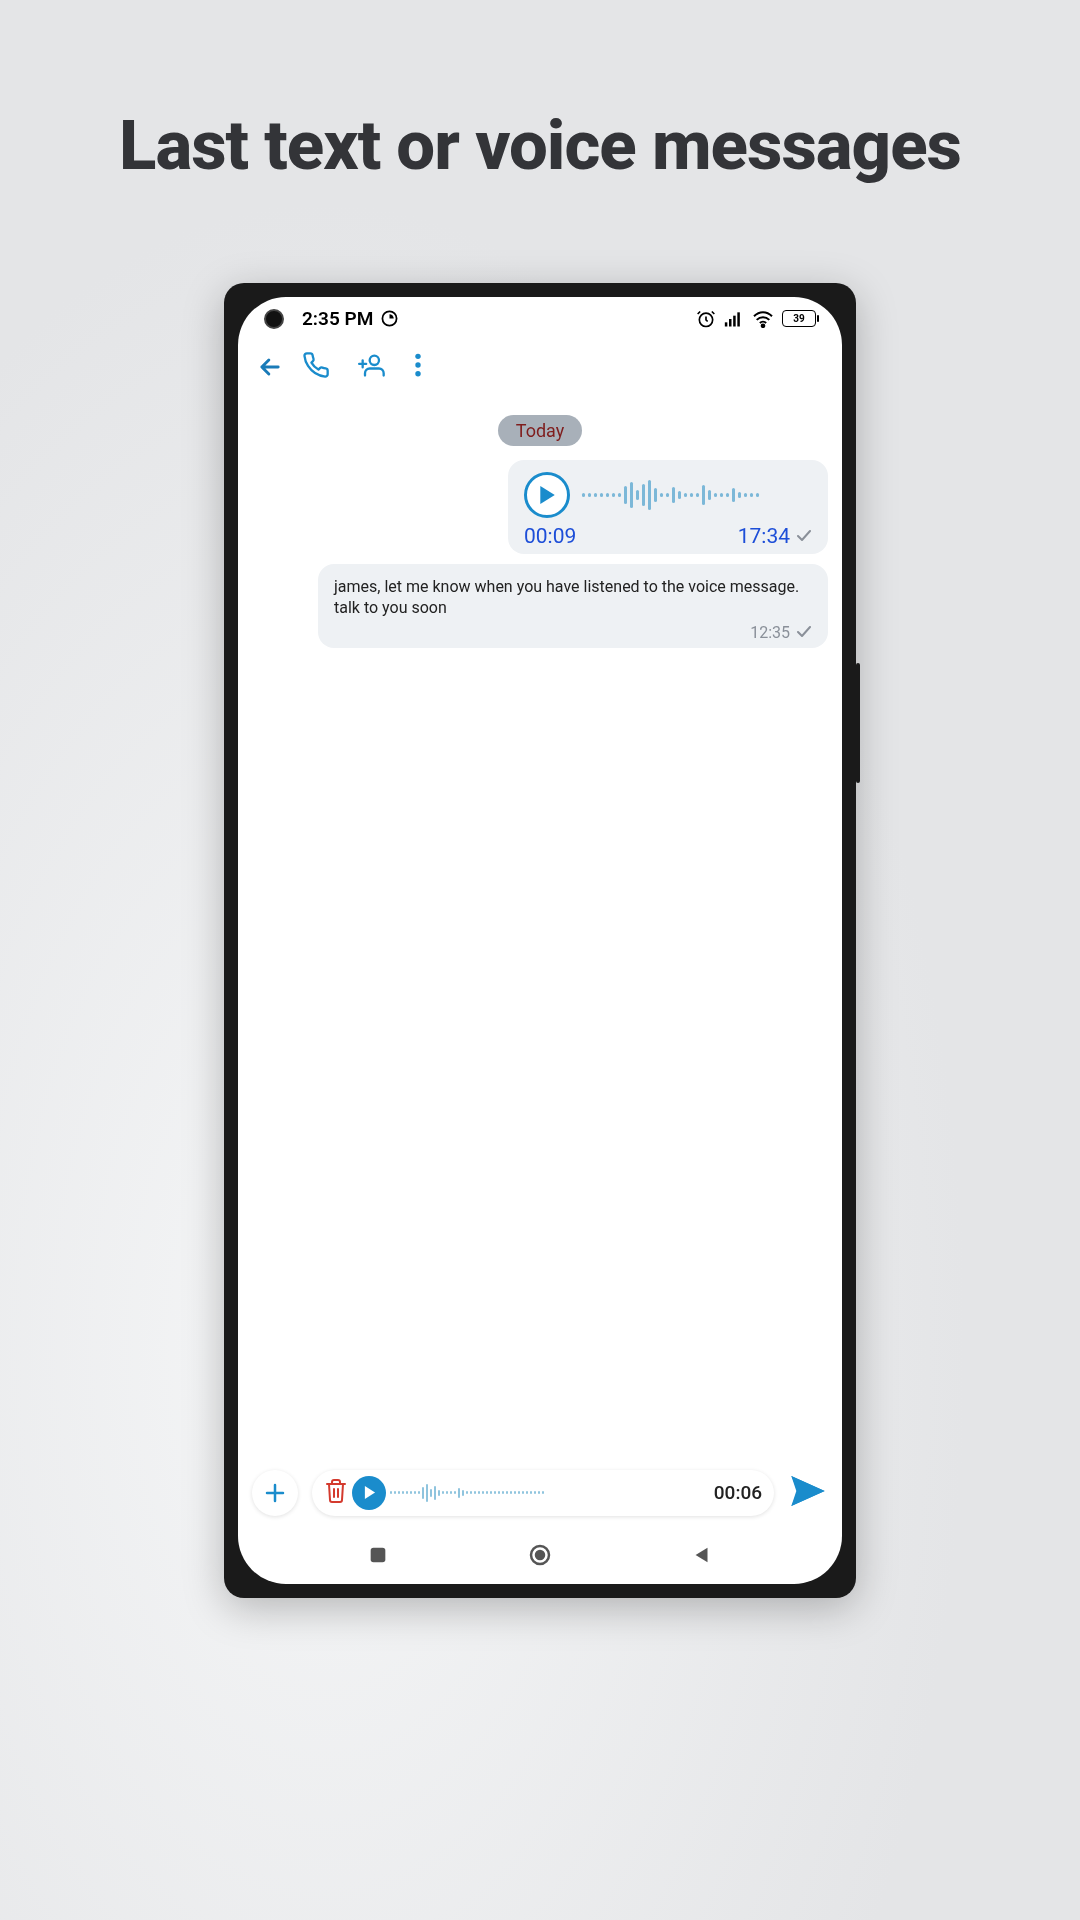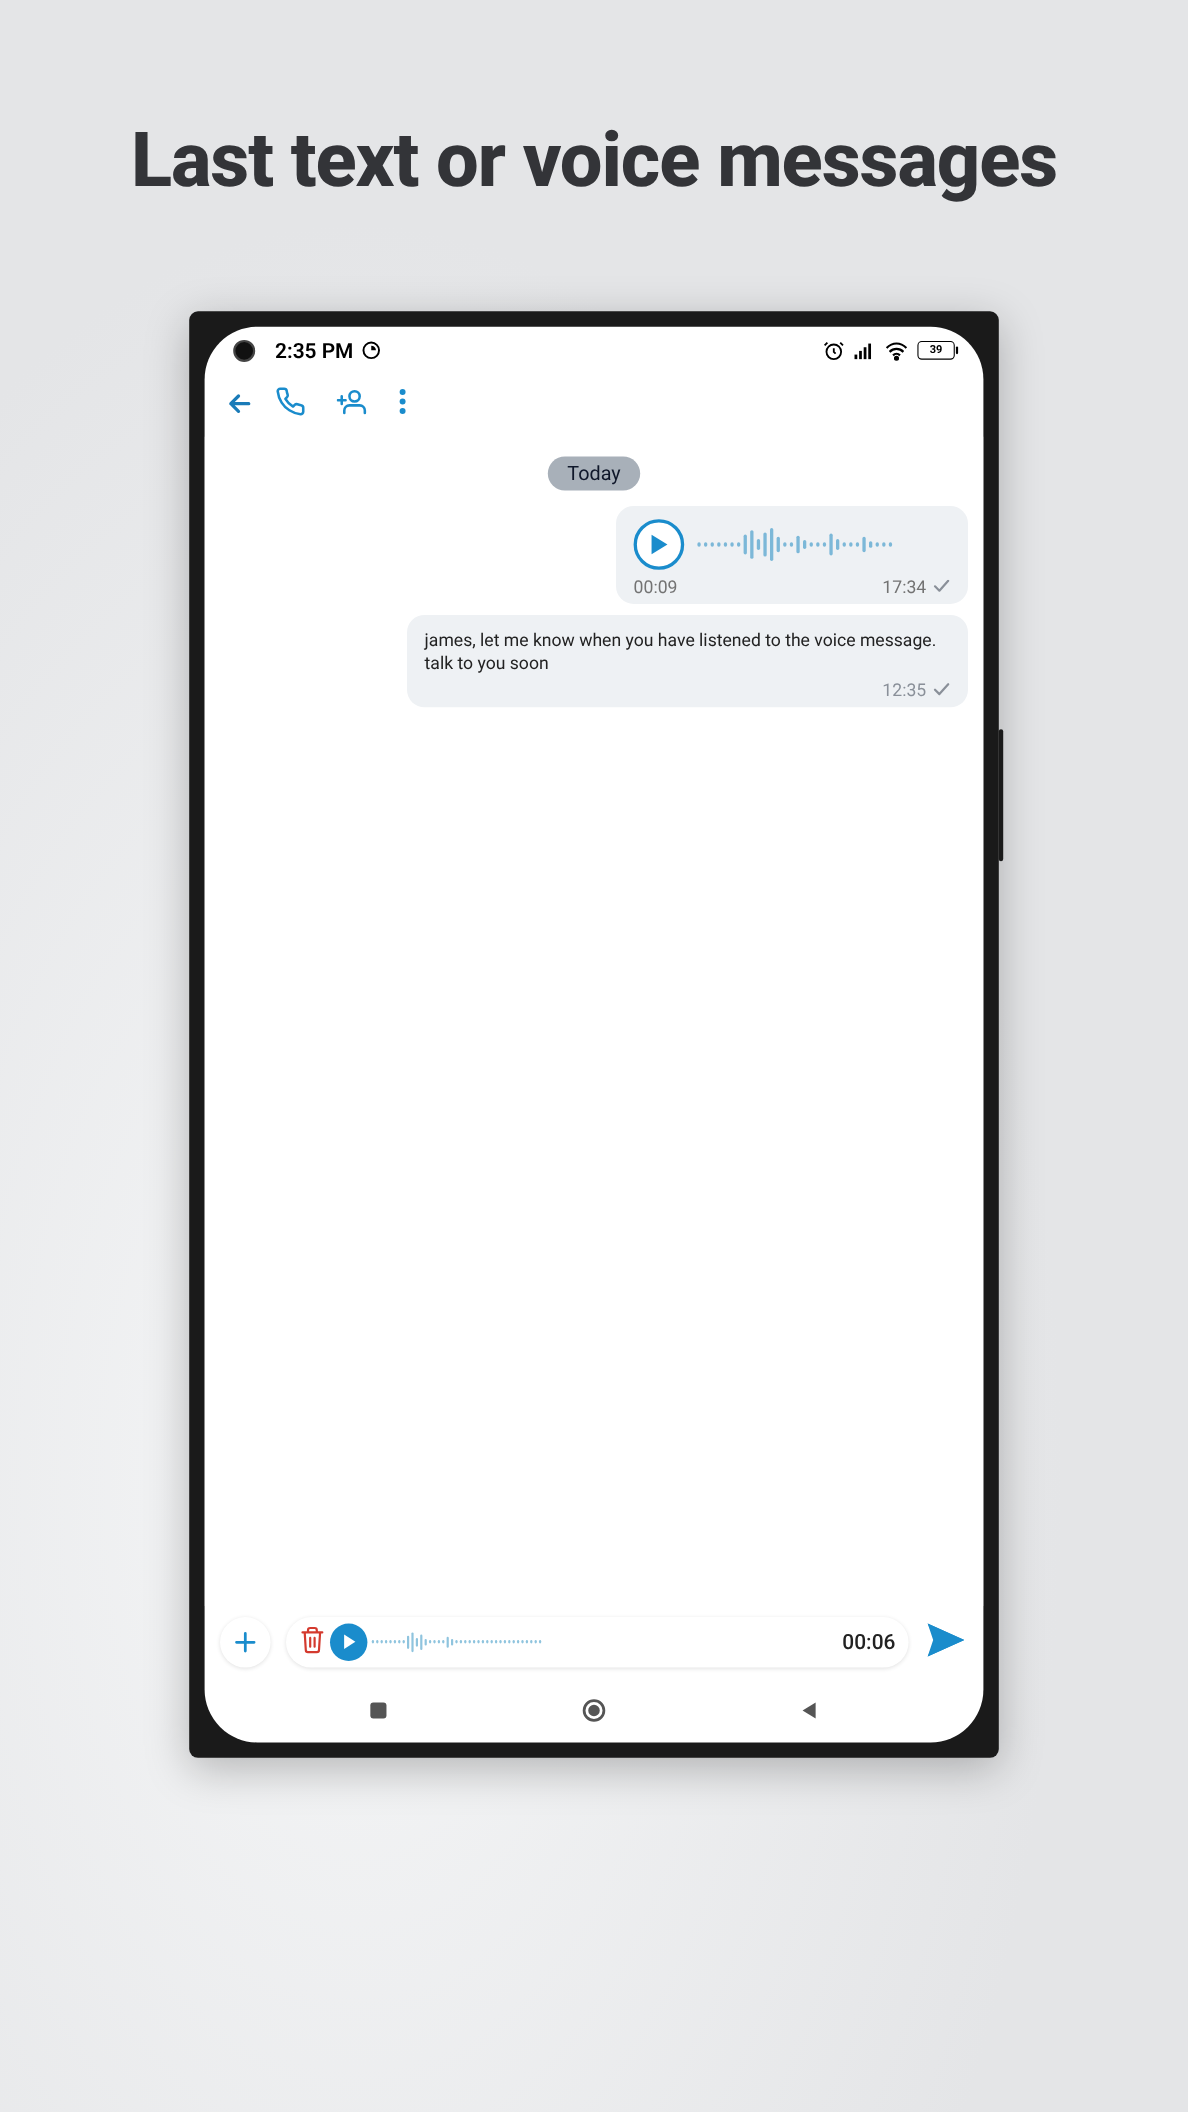--- a/index.html
+++ b/index.html
@@ -18,24 +18,24 @@
   font-size: 69px;
   font-weight: 800;
   color: #333438;
   text-align: center;
   line-height: 1.2;
   margin-top: 105px;
   letter-spacing: -1px;
 }
 .phone-frame {
   margin-top: 95px;
-  width: 736px;
+  width: 632px;
   height: 1315px;
   background: #1a1a1a;
-  border-radius: 8px;
+  border-radius: 20px;
   padding: 14px;
   position: relative;
   box-shadow: 0 10px 40px rgba(0,0,0,0.25);
 }
 .phone-frame::after {
   content: '';
   position: absolute;
   right: -4px;
   top: 380px;
   width: 4px;
@@ -90,21 +90,21 @@
 .chat-body {
   flex: 1;
   background: #fff;
   display: flex;
   flex-direction: column;
   padding: 10px 14px;
 }
 .date-badge {
   align-self: center;
   background: #a8b0b9;
-  color: #0f172a;
+  color: #7f1d1d;
   font-size: 18px;
   padding: 5px 18px;
   border-radius: 20px;
   margin: 8px 0 14px;
 }
 .msg-bubble {
   align-self: flex-end;
   background: #eef1f4;
   border-radius: 16px;
   max-width: 510px;
@@ -127,21 +127,21 @@
   height: 34px;
   display: flex;
   align-items: center;
   gap: 3px;
 }
 .wave span {
   width: 3px;
   background: #7cb8d8;
   border-radius: 2px;
 }
-.voice-meta { display: flex; justify-content: space-between; font-size: 16px; color: #737373; margin-top: 6px; }
+.voice-meta { display: flex; justify-content: space-between; font-size: 21px; color: #1d4ed8; margin-top: 6px; }
 .voice-meta .ts { display: flex; align-items: center; gap: 6px; }
 .text-bubble {
   width: 510px;
   padding: 12px 16px 6px;
 }
 .msg-text { font-size: 16px; color: #222; line-height: 1.35; }
 .msg-meta { display: flex; justify-content: flex-end; align-items: center; gap: 6px; font-size: 16px; color: #8a9099; margin-top: 4px; }
 
 .composer {
   padding: 10px 14px 14px;

